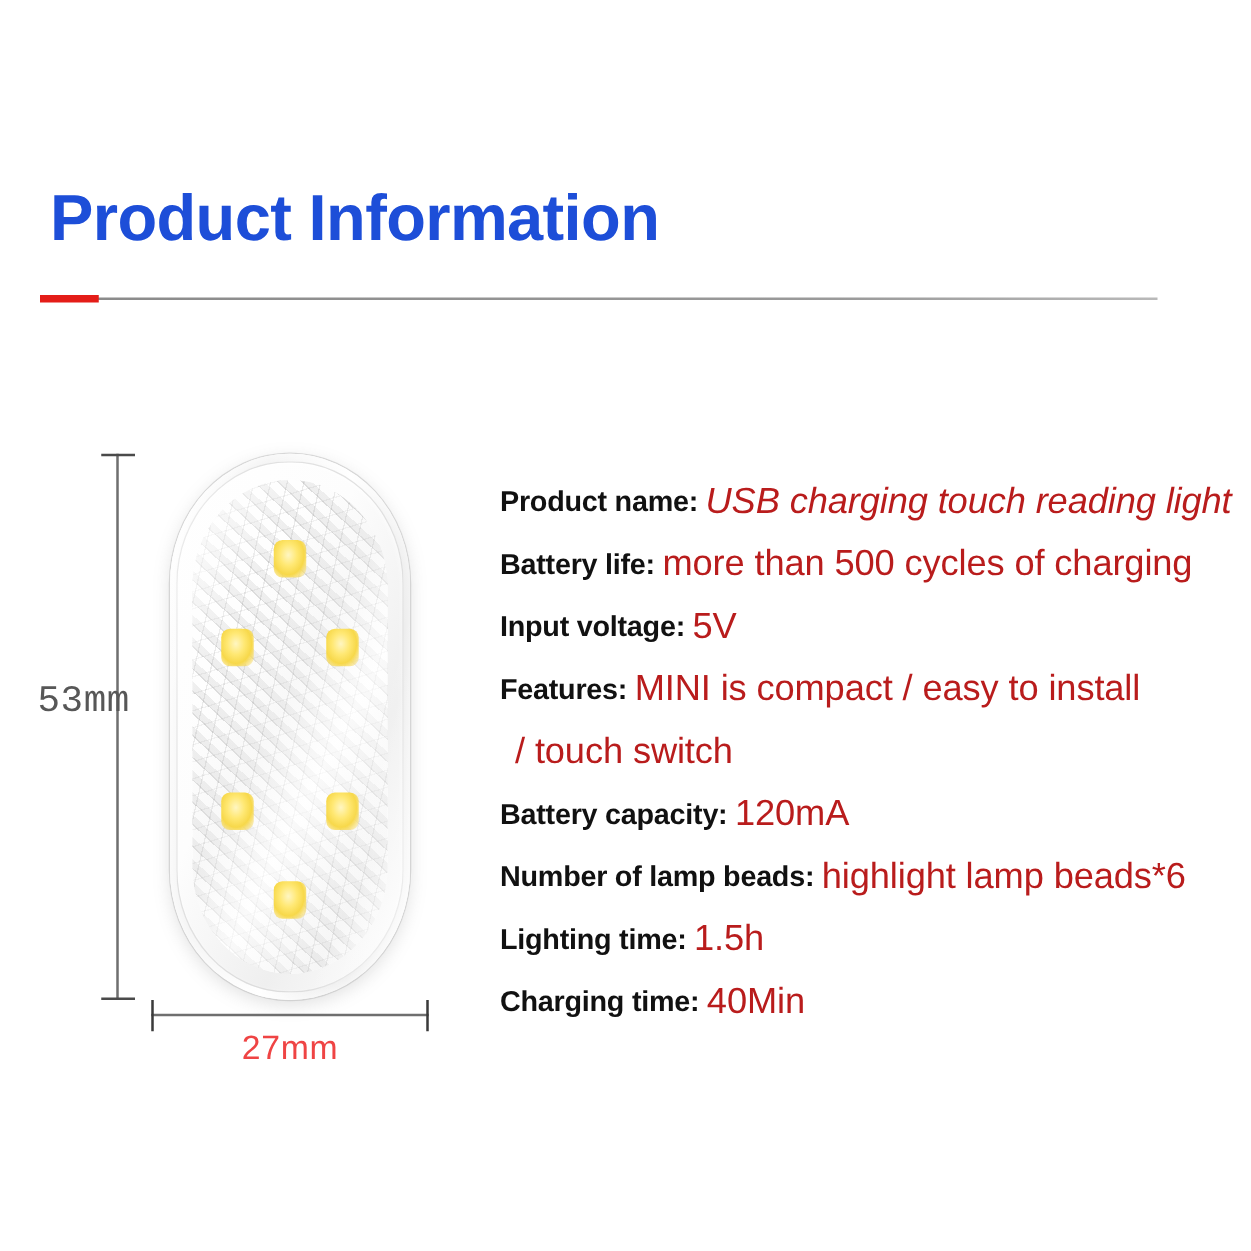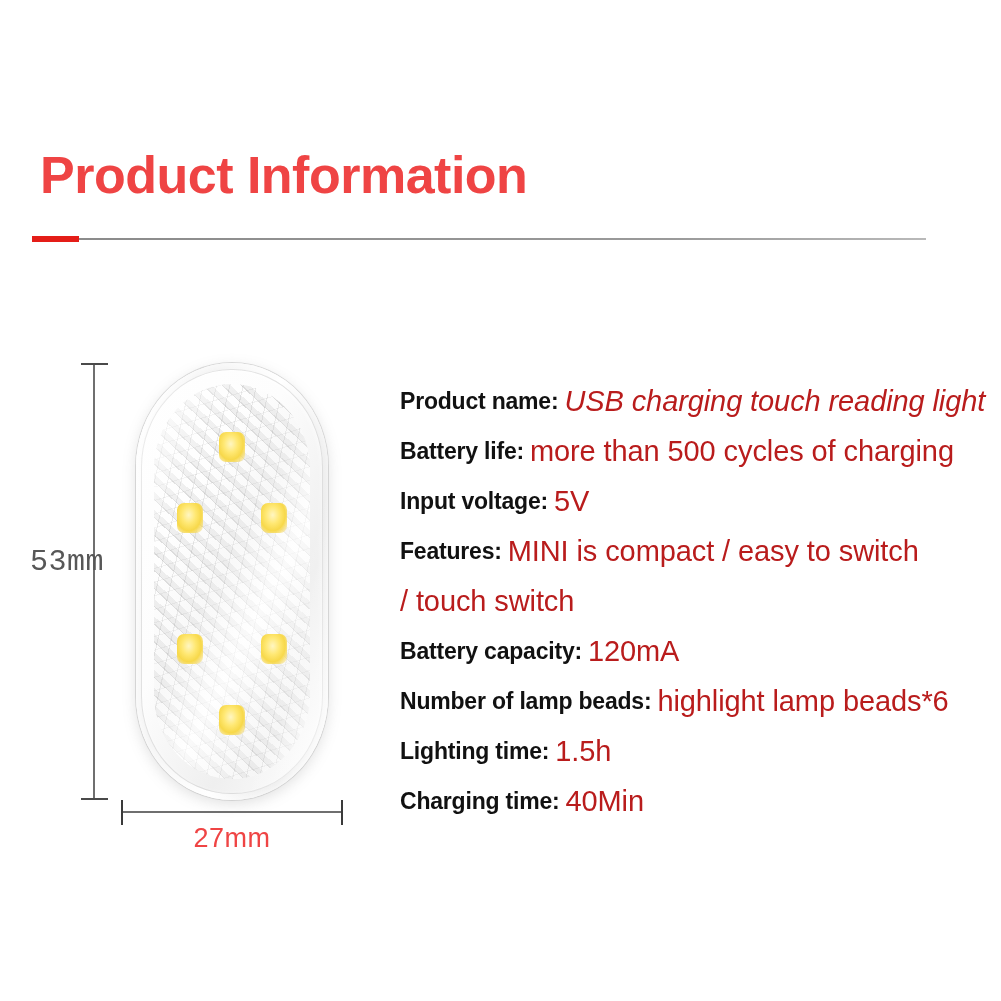--- a/index.html
+++ b/index.html
@@ -23,21 +23,21 @@
   }
 
   
   #page-title {
     position: absolute;
     left: 40px;
     top: 148px;
     font-size: 52px;
     font-weight: 700;
     letter-spacing: -0.5px;
-    color: #ef4444;
+    color: #1d4ed8;
     line-height: 1.05;
     white-space: nowrap;
   }
 
   #title-rule {
     position: absolute;
     left: 32px;
     top: 236px;
     width: 894px;
     height: 6px;
@@ -259,21 +259,21 @@
     font-size: 29px;
     font-weight: 400;
     color: #b91c1c;
     margin-left: 6px;
     letter-spacing: -0.1px;
   }
   .spec-value.italic {
     font-style: italic;
   }
   .spec-row.continuation .spec-value {
-    margin-left: 0;
+    margin-left: 12px;
   }
 </style>
 </head>
 <body>
 
 <div id="page">
 
   <div id="page-title">Product Information</div>
 
   <div id="title-rule">
@@ -314,21 +314,21 @@
       <div class="spec-row">
         <span class="spec-label">Battery life:</span>
         <span class="spec-value">more than 500 cycles of charging</span>
       </div>
       <div class="spec-row">
         <span class="spec-label">Input voltage:</span>
         <span class="spec-value">5V</span>
       </div>
       <div class="spec-row">
         <span class="spec-label">Features:</span>
-        <span class="spec-value">MINI is compact / easy to switch</span>
+        <span class="spec-value">MINI is compact / easy to install</span>
       </div>
       <div class="spec-row continuation">
         <span class="spec-value">/ touch switch</span>
       </div>
       <div class="spec-row">
         <span class="spec-label">Battery capacity:</span>
         <span class="spec-value">120mA</span>
       </div>
       <div class="spec-row">
         <span class="spec-label">Number of lamp beads:</span>

